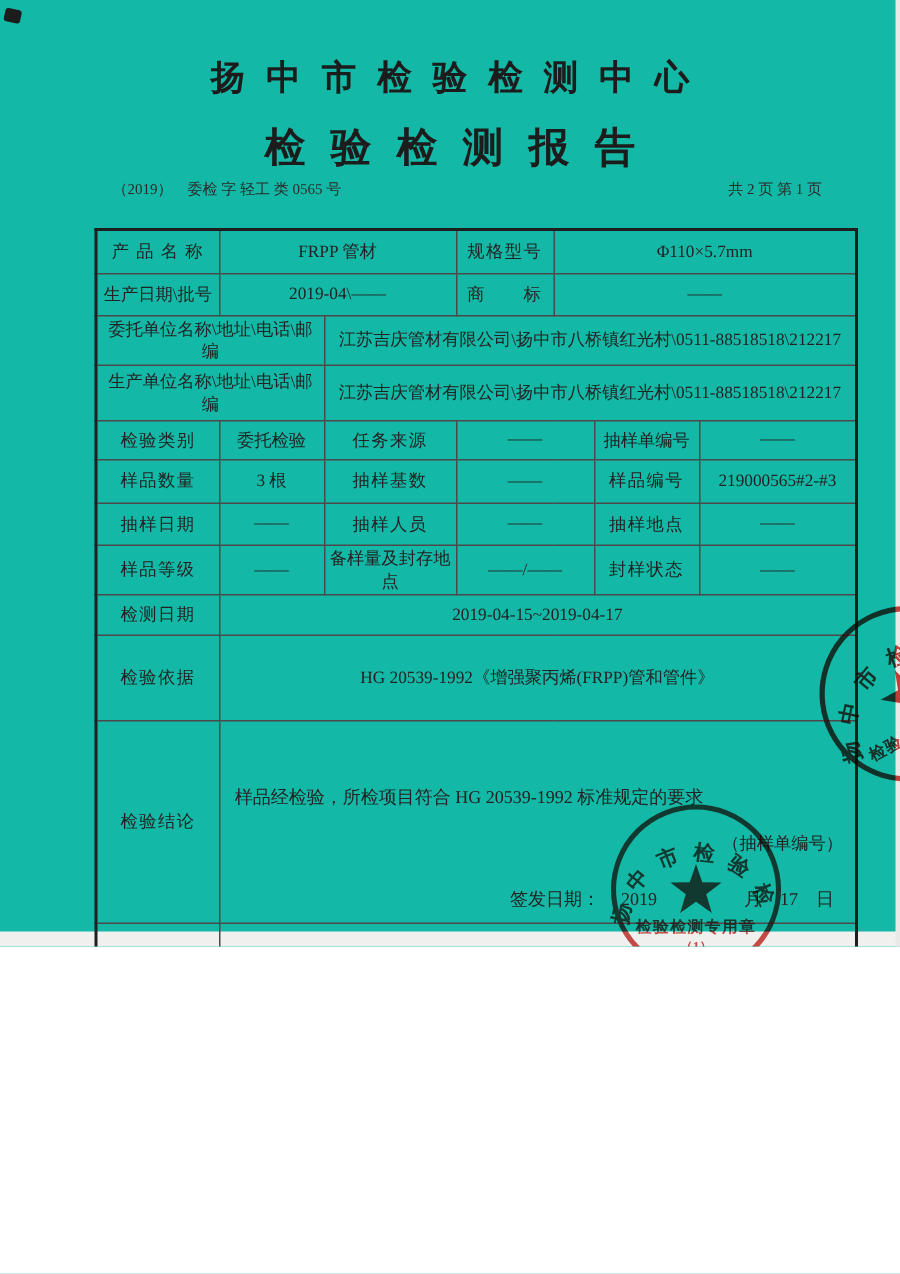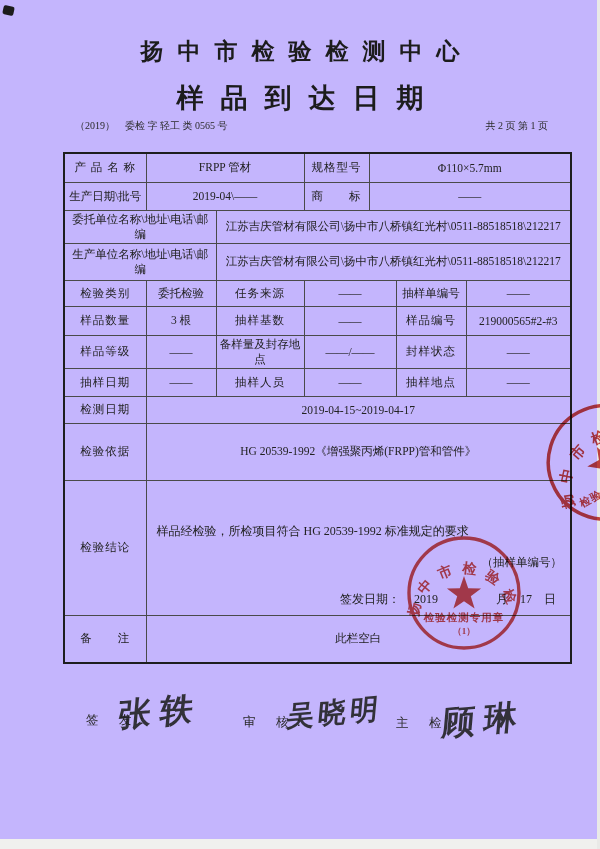--- a/index.html
+++ b/index.html
@@ -1,18 +1,18 @@
 <!DOCTYPE html>
 <html><head>
 <meta charset="utf-8">
 <style>
   * { margin:0; padding:0; box-sizing:border-box; }
   html,body { width:600px; height:849px; }
   body { font-family:"Liberation Serif","DejaVu Serif",serif; background:#ffffff; }
-  .page { position:relative; width:600px; height:849px; background:#c4b5fd; overflow:hidden; color:#222; }
+  .page { position:relative; width:600px; height:631px; background:#14b8a6; overflow:hidden; color:#222; }
   .edge-bottom { position:absolute; left:0; bottom:0; width:600px; height:10px; background:#f0f0ee; }
   .edge-right { position:absolute; right:0; top:0; width:3px; height:849px; background:#e9e9e7; }
   .corner-mark { position:absolute; left:3px; top:6px; width:11px; height:9px; background:#1c1c1c; border-radius:2px; transform:rotate(12deg); }
 
   .title1 { position:absolute; top:36px; left:0; width:600px; text-align:center;
             font-size:23px; font-weight:bold; letter-spacing:14px; text-indent:14px; color:#1c1c1c; }
   .title2 { position:absolute; top:80px; left:0; width:600px; text-align:center;
             font-size:27px; font-weight:bold; letter-spacing:17px; text-indent:17px; color:#1c1c1c; }
   .docline { position:absolute; top:119px; left:75px; right:52px; display:flex;
              justify-content:space-between; font-size:10px; color:#2a2a2a; }
@@ -47,21 +47,21 @@
 </style>
 </head>
 <body>
 
 <div class="page">
   <div class="corner-mark"></div>
   <div class="edge-bottom"></div>
   <div class="edge-right"></div>
 
   <div class="title1">扬中市检验检测中心</div>
-  <div class="title2">样品到达日期</div>
+  <div class="title2">检验检测报告</div>
   <div class="docline">
     <span>（2019）　委检 字 轻工 类 0565 号</span>
     <span>共 2 页 第 1 页</span>
   </div>
 
   <table class="report">
     <colgroup>
       <col style="width:82px">
         <col style="width:70px">
         <col style="width:88px">
@@ -101,33 +101,33 @@
     </tr>
     <tr style="height:29px">
       <td class="lbl">样品数量</td>
       <td>3 根</td>
       <td class="lbl">抽样基数</td>
       <td colspan="2">——</td>
       <td class="lbl">样品编号</td>
       <td class="num">219000565#2-#3</td>
     </tr>
     <tr style="height:28px">
+      <td class="lbl">抽样日期</td>
+      <td>——</td>
+      <td class="lbl">抽样人员</td>
+      <td colspan="2">——</td>
+      <td class="lbl">抽样地点</td>
+      <td>——</td>
+    </tr>
+    <tr style="height:28px">
       <td class="lbl">样品等级</td>
       <td>——</td>
       <td class="fit">备样量及封存地点</td>
       <td colspan="2">——/——</td>
       <td class="lbl">封样状态</td>
-      <td>——</td>
-    </tr>
-    <tr style="height:28px">
-      <td class="lbl">抽样日期</td>
-      <td>——</td>
-      <td class="lbl">抽样人员</td>
-      <td colspan="2">——</td>
-      <td class="lbl">抽样地点</td>
       <td>——</td>
     </tr>
     <tr style="height:27px">
       <td class="lbl">检测日期</td>
       <td colspan="6">2019-04-15~2019-04-17</td>
     </tr>
     <tr style="height:57px">
       <td class="lbl">检验依据</td>
       <td colspan="6" class="left">HG 20539-1992《增强聚丙烯(FRPP)管和管件》</td>
     </tr>

